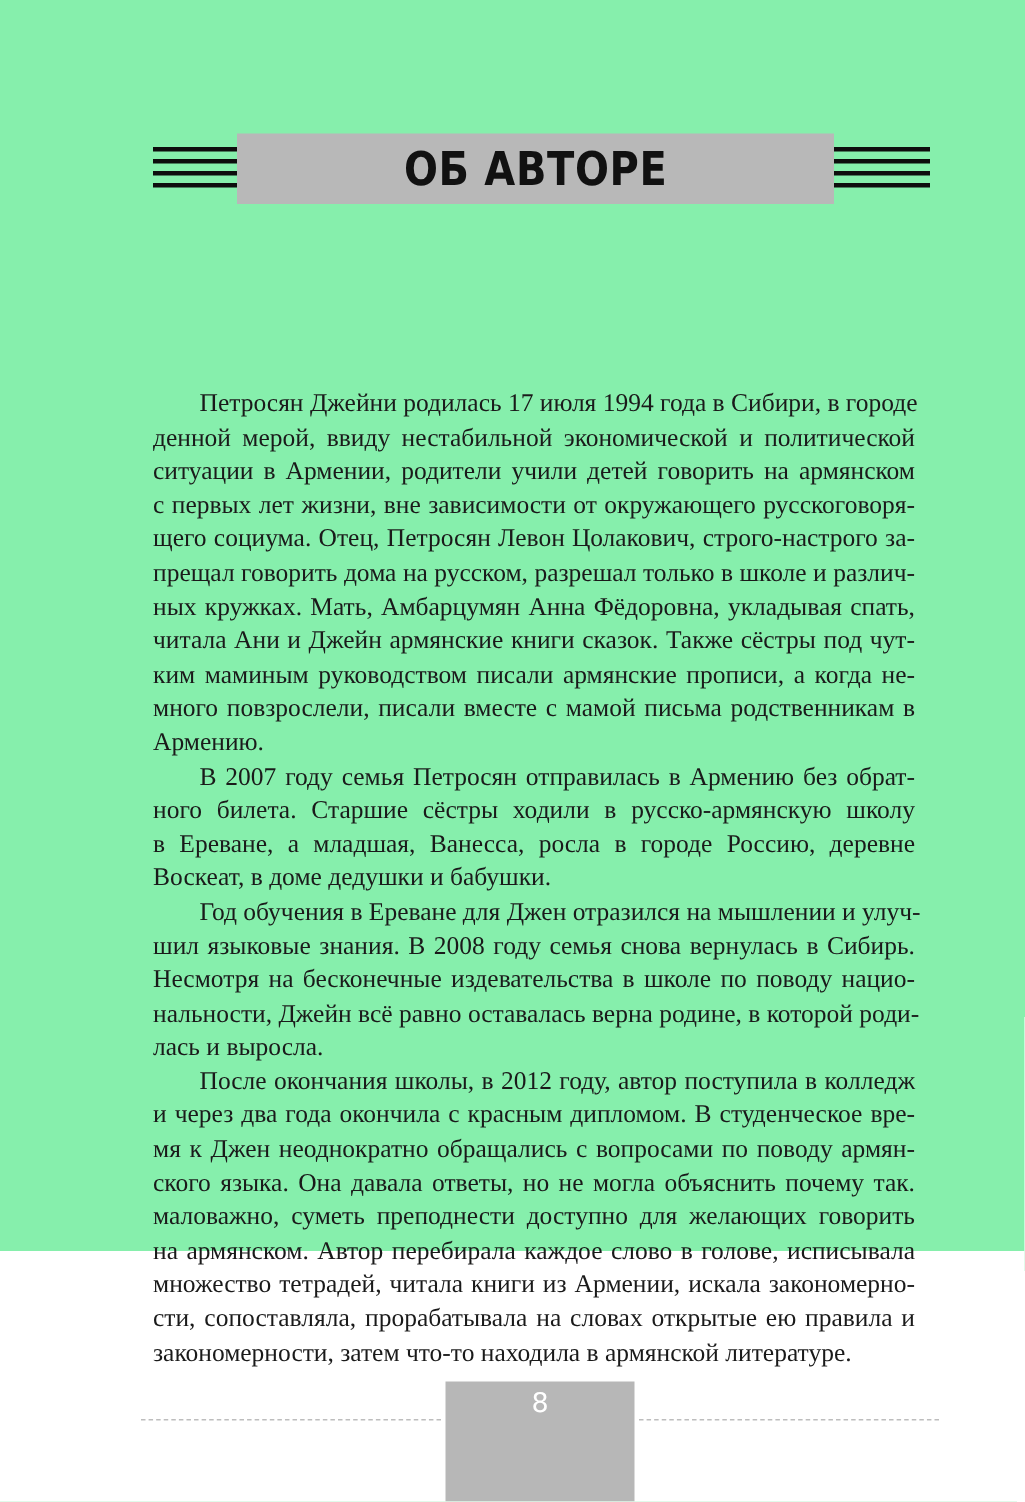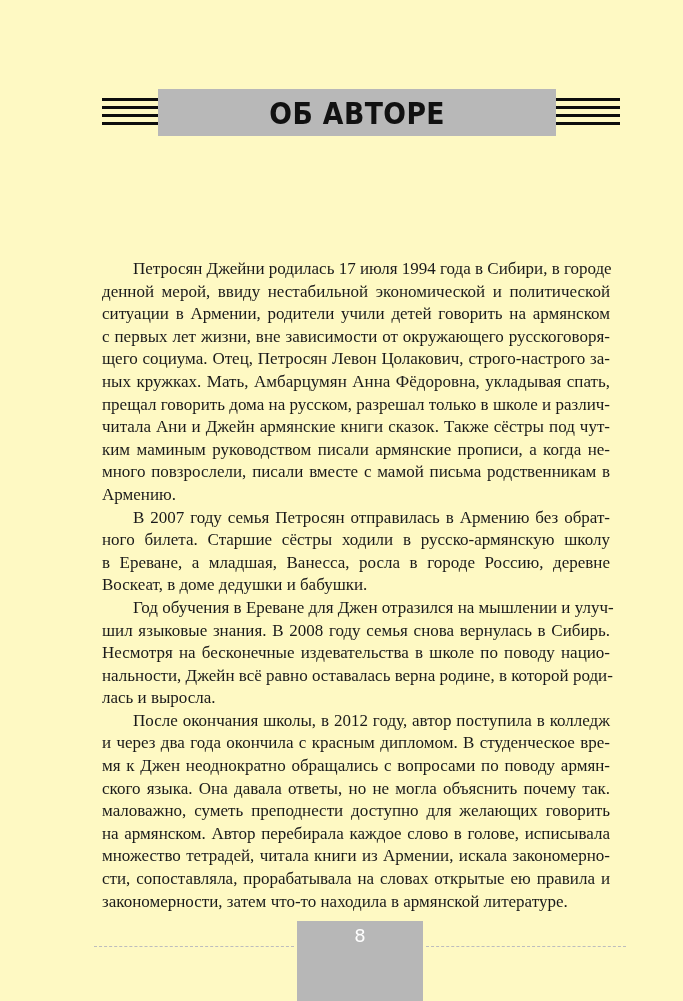--- a/index.html
+++ b/index.html
@@ -1,17 +1,17 @@
 <!DOCTYPE html>
 <html><head>
 <meta charset="utf-8">
 <style>
   html, body { margin: 0; padding: 0; background: #ffffff; }
   body { width: 683px; height: 1001px; position: relative; overflow: hidden; }
-  .page { position: absolute; left: 0; top: 0; width: 683px; height: 1001px; background: #fef9c3; }
+  .page { position: absolute; left: 0; top: 0; width: 683px; height: 834px; background: #86efac; }
 
   
   .header-lines { position: absolute; top: 98px; width: 56px; height: 30px; }
   .header-lines.left { left: 102px; }
   .header-lines.right { left: 556px; width: 64px; }
   .header-lines .ln { position: absolute; left: 0; right: 0; height: 3px; background: #0d0d0d; }
   .header-lines .ln:nth-child(1) { top: 0; }
   .header-lines .ln:nth-child(2) { top: 8px; }
   .header-lines .ln:nth-child(3) { top: 16px; }
   .header-lines .ln:nth-child(4) { top: 24px; }
@@ -60,22 +60,22 @@
     <div class="ln"></div>
   </div>
 
   <div class="body-text" id="body-text">
       <div>
         <span class="line indent">Петросян Джейни родилась 17 июля 1994 года в Сибири, в городе</span>
         <span class="line">денной мерой, ввиду нестабильной экономической и политической</span>
         <span class="line">ситуации в Армении, родители учили детей говорить на армянском</span>
         <span class="line">с первых лет жизни, вне зависимости от окружающего русскоговоря-</span>
         <span class="line">щего социума. Отец, Петросян Левон Цолакович, строго-настрого за-</span>
+        <span class="line">прещал говорить дома на русском, разрешал только в школе и различ-</span>
         <span class="line">ных кружках. Мать, Амбарцумян Анна Фёдоровна, укладывая спать,</span>
-        <span class="line">прещал говорить дома на русском, разрешал только в школе и различ-</span>
         <span class="line">читала Ани и Джейн армянские книги сказок. Также сёстры под чут-</span>
         <span class="line">ким маминым руководством писали армянские прописи, а когда не-</span>
         <span class="line">много повзрослели, писали вместе с мамой письма родственникам в</span>
         <span class="line last">Армению.</span>
       </div>
       <div>
         <span class="line indent">В 2007 году семья Петросян отправилась в Армению без обрат-</span>
         <span class="line">ного билета. Старшие сёстры ходили в русско-армянскую школу</span>
         <span class="line">в Ереване, а младшая, Ванесса, росла в городе Россию, деревне</span>
         <span class="line last">Воскеат, в доме дедушки и бабушки.</span>

